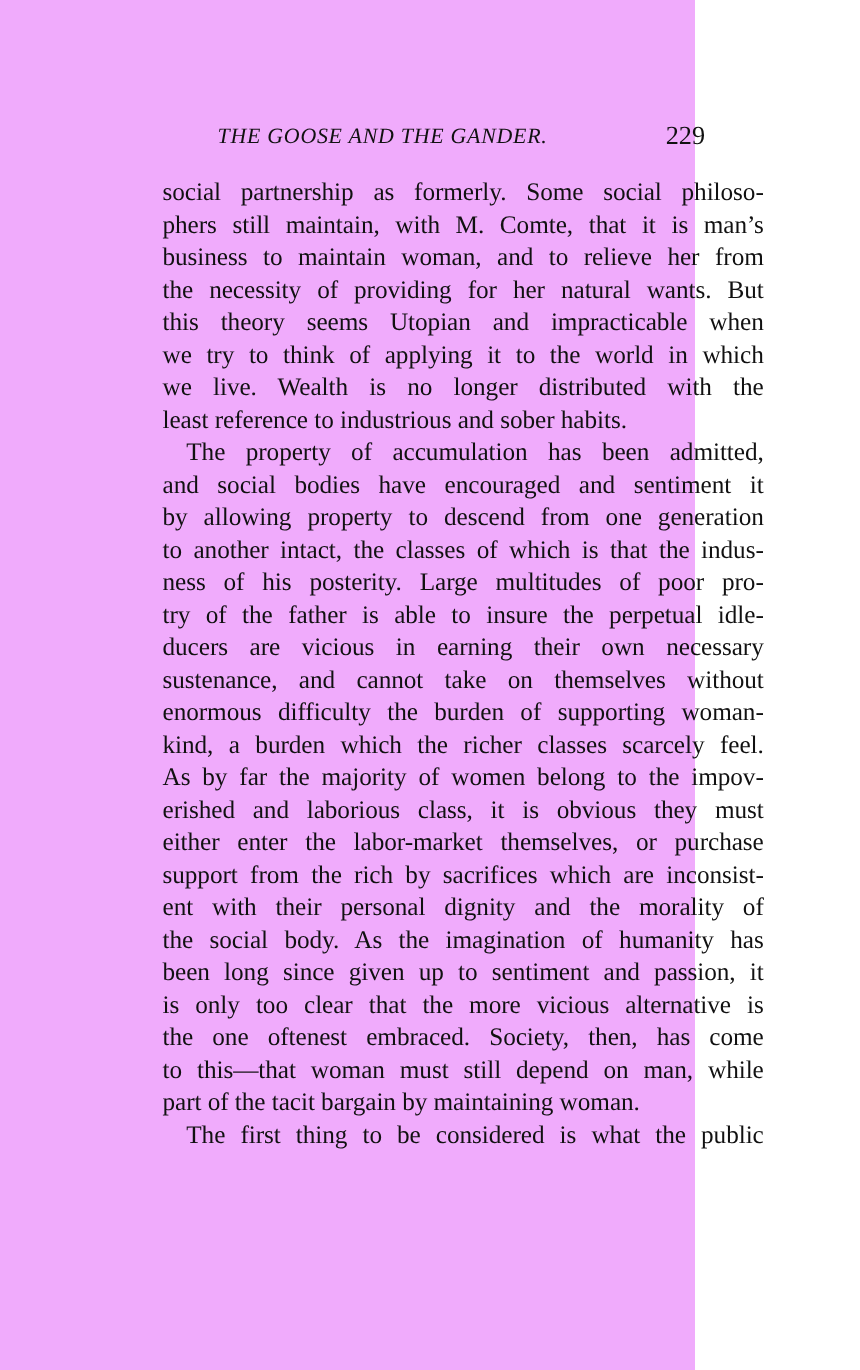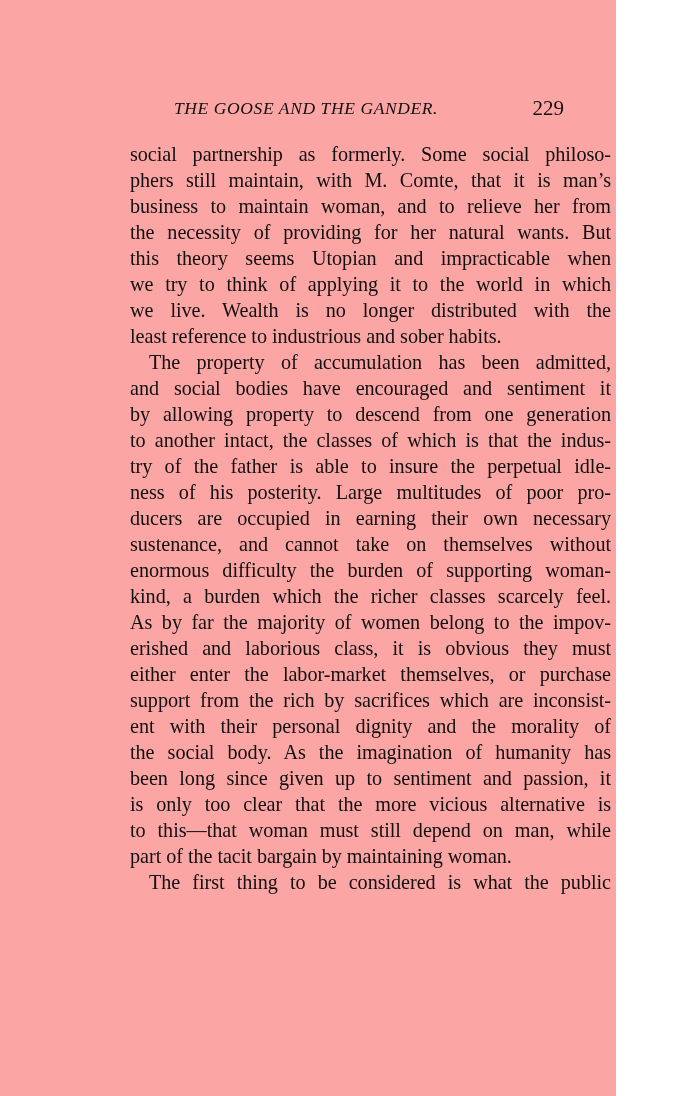--- a/index.html
+++ b/index.html
@@ -1,19 +1,19 @@
 <!DOCTYPE html>
 <html><head>
 <meta charset="utf-8">
 <style>
   html, body { margin: 0; padding: 0; background: #ffffff; }
   body { width: 688px; height: 1096px; position: relative; overflow: hidden; }
   .page {
-    position: absolute; left: 0; top: 0; width: 616px; height: 1096px;
-    background: #fca5a5; color: #111111;
+    position: absolute; left: 0; top: 0; width: 556px; height: 1096px;
+    background: #f0abfc; color: #111111;
     font-family: "Liberation Serif", "DejaVu Serif", serif;
   }
   .running-head {
     position: absolute; left: 82px; top: 93px; width: 482px; height: 30px;
   }
   .running-title {
     position: absolute; left: 92px; top: 0; 
     font-style: italic; font-size: 17.5px; letter-spacing: 0.6px;
     line-height: 30px; white-space: nowrap;
   }
@@ -48,31 +48,32 @@
       <span class="line">business to  maintain woman, and to relieve  her from</span>
       <span class="line">the necessity of providing for her natural wants.   But</span>
       <span class="line">this  theory  seems  Utopian  and  impracticable when</span>
       <span class="line">we try to think of  applying  it to the world in which</span>
       <span class="line">we live.   Wealth  is  no  longer  distributed  with  the</span>
       <span class="line last">least reference to industrious and sober habits.</span>
       <span class="line indent">The property of accumulation  has  been admitted,</span>
       <span class="line">and social  bodies  have  encouraged  and sentiment it</span>
       <span class="line">by allowing property to descend from one generation</span>
       <span class="line">to another intact, the classes of which is that the indus-</span>
+      <span class="line">ness of his posterity.   Large  multitudes of  poor pro-</span>
       <span class="line">try of  the  father is able to insure  the  perpetual idle-</span>
-      <span class="line">ness of his posterity.   Large  multitudes of  poor pro-</span>
-      <span class="line">ducers  are  occupied  in  earning their own necessary</span>
+      <span class="line">ducers  are  vicious  in  earning their own necessary</span>
       <span class="line">sustenance,  and  cannot  take  on  themselves  without</span>
       <span class="line">enormous difficulty the burden of supporting woman-</span>
       <span class="line">kind, a burden which the  richer classes scarcely feel.</span>
       <span class="line">As by far the majority of women belong to the impov-</span>
       <span class="line">erished  and  laborious  class, it  is  obvious  they must</span>
       <span class="line">either enter the labor-market  themselves, or purchase</span>
       <span class="line">support from the rich by sacrifices which are inconsist-</span>
       <span class="line">ent with their personal  dignity  and  the  morality of</span>
       <span class="line">the social body.   As the imagination of humanity has</span>
       <span class="line">been long since given up to sentiment and passion, it</span>
       <span class="line">is only too clear that  the  more  vicious  alternative is</span>
+      <span class="line">the one  oftenest  embraced.   Society, then, has come</span>
       <span class="line">to this—that woman must still depend on man, while</span>
       <span class="line last">part of the tacit bargain by maintaining woman.</span>
       <span class="line indent">The first thing to be  considered is what the public</span>
     </div>
 </div>
 
 </body></html>

